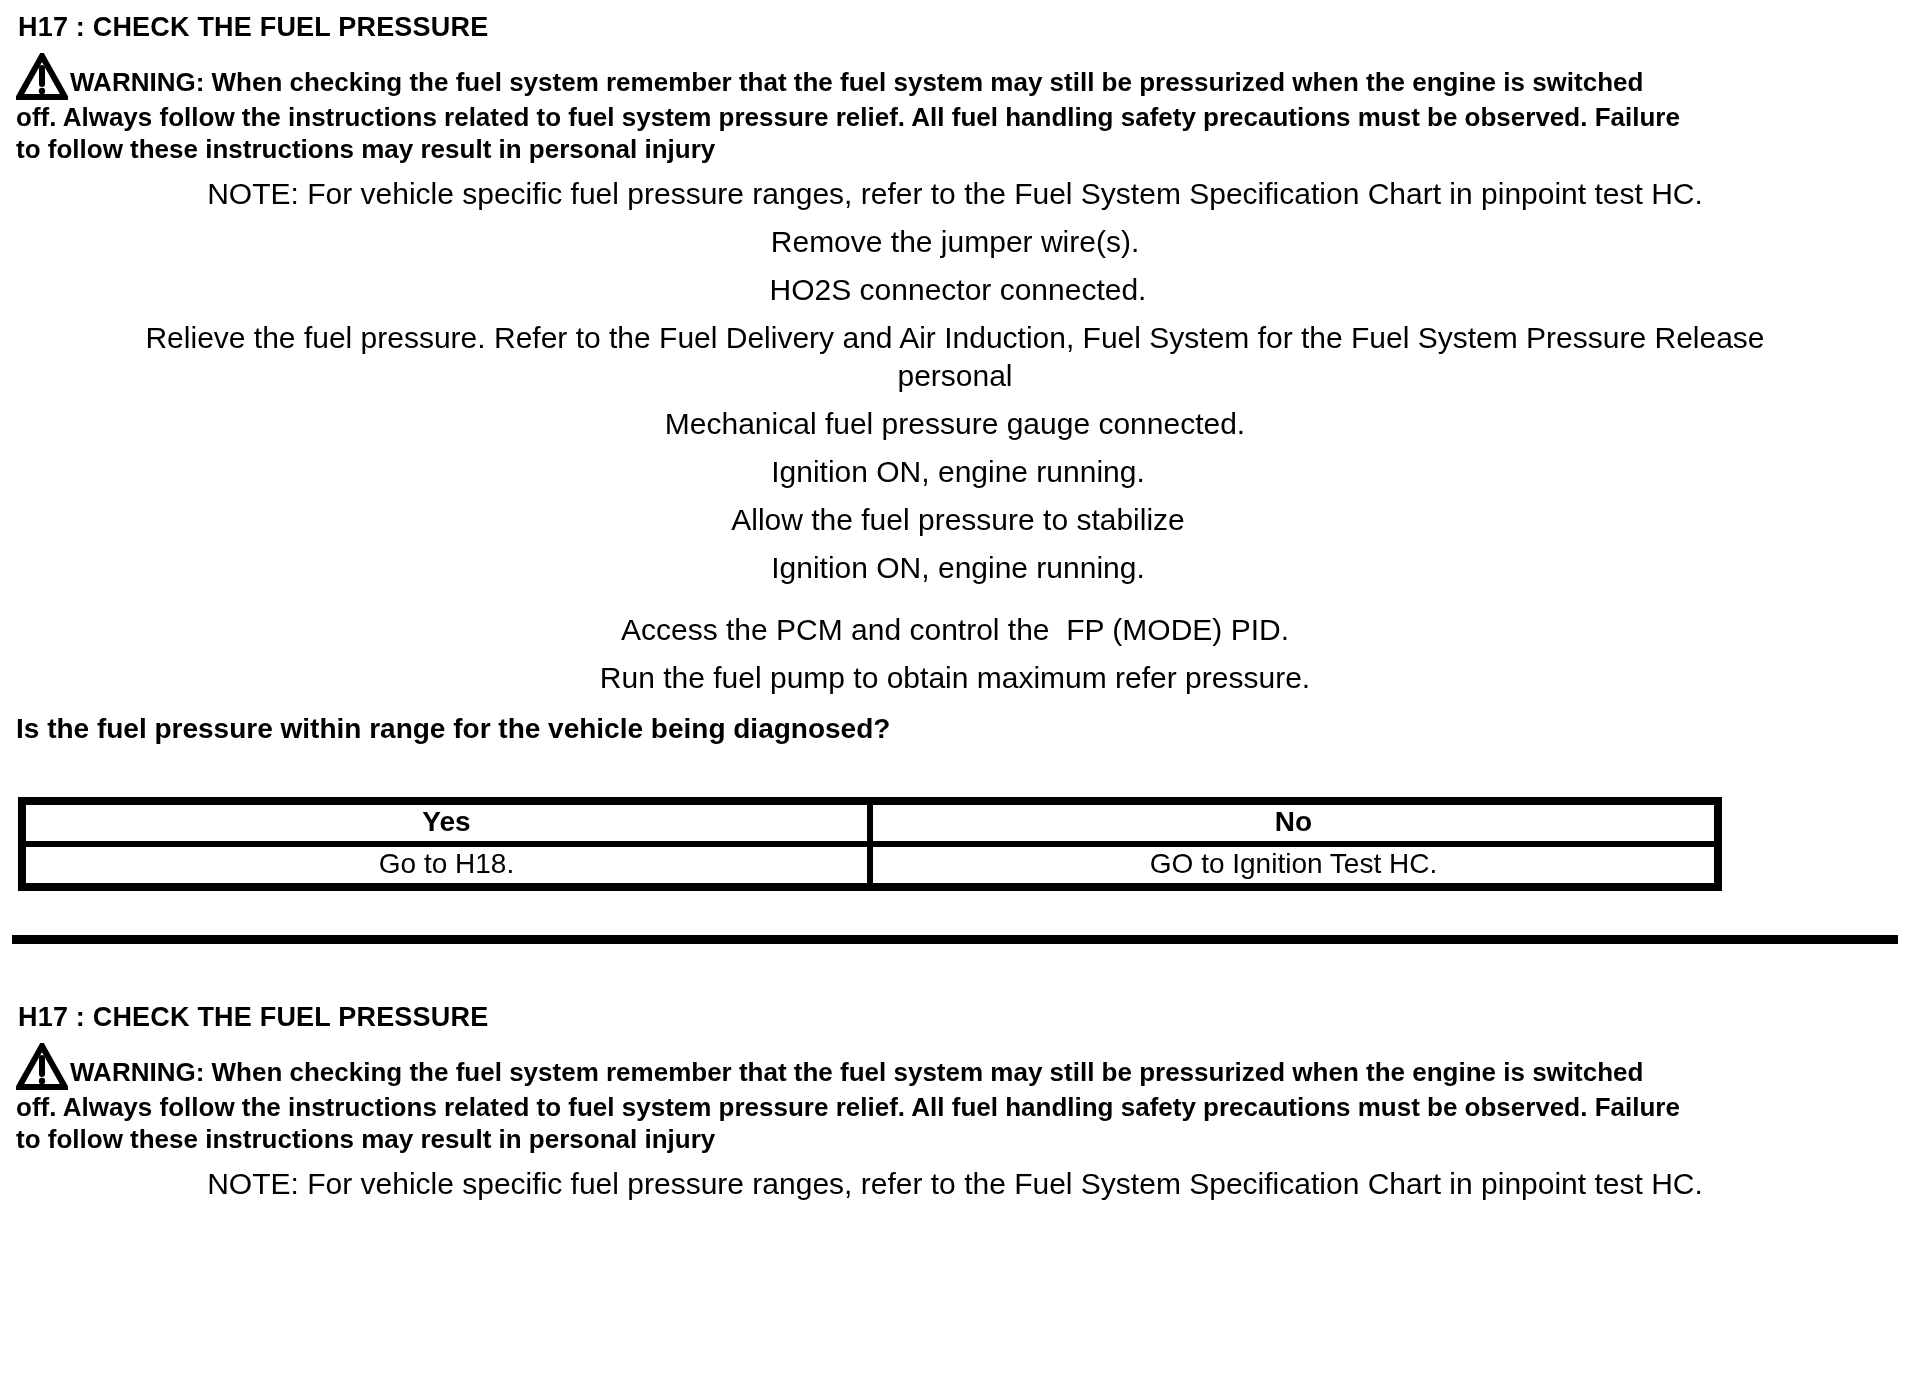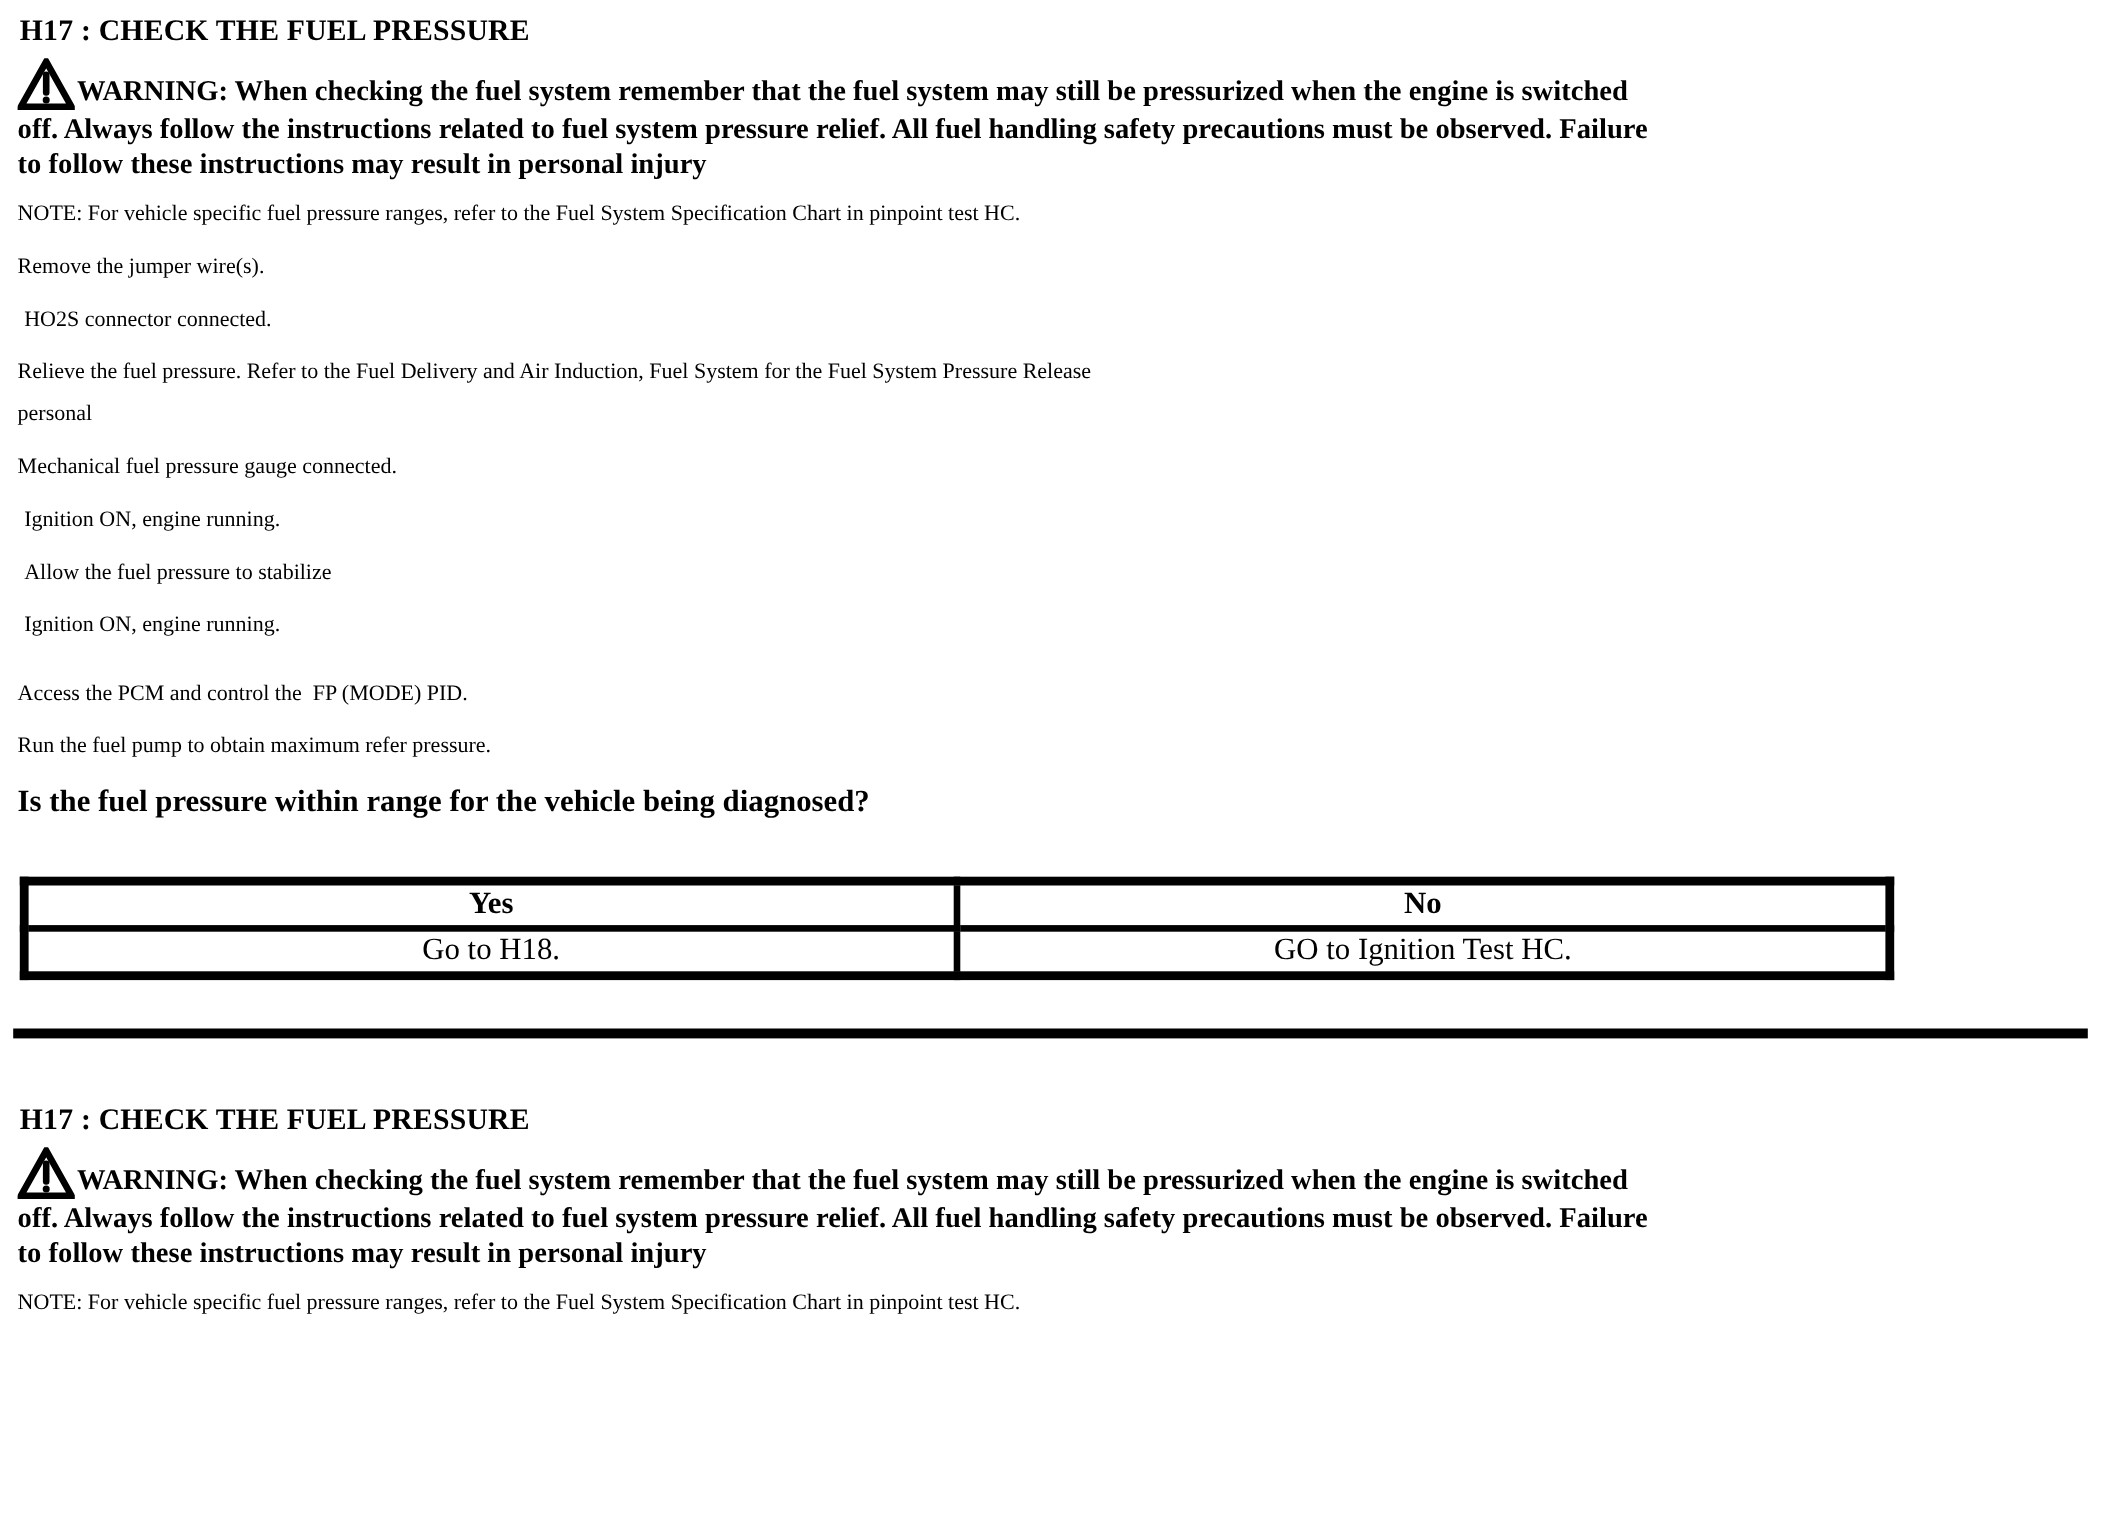--- a/index.html
+++ b/index.html
@@ -4,43 +4,44 @@
 <style>
   * { box-sizing: border-box; margin: 0; padding: 0; }
   html, body { background: #ffffff; }
   body {
     width: 1910px;
     height: 1392px;
     overflow: hidden;
     color: #000000;
     font-family: "Liberation Sans", sans-serif;
   }
-  .page { padding: 12px 16px 10px 16px; width: 1910px; height: 1392px; overflow: hidden; font-family: Liberation Serif, serif; }
+  .page { padding: 12px 16px 10px 16px; width: 1910px; height: 1392px; overflow: hidden; }
 
   .heading {
     font-size: 27px;
     font-weight: bold;
     letter-spacing: 0.2px;
     margin-left: 2px;
   }
 
   .warning {
     font-weight: bold;
     font-size: 26px;
     line-height: 32px;
     margin-top: 10px;
   }
   .warning .line { display: block; white-space: pre; }
   .warn-icon { display: inline-block; }
   .warn-icon svg { width: 52px; height: 48px; vertical-align: -10px; margin-right: 2px; }
 
   .note, .step {
-    font-size: 20px;
+    font-size: 30px;
     line-height: 38px;
     margin-top: 10px;
+    text-align: center;
   }
   .note .line, .step .line { display: block; white-space: pre; }
   .step.indent { padding-left: 6px; }
   .step.gap-top { margin-top: 24px; }
 
   .question {
     font-size: 28px;
     font-weight: bold;
     margin-top: 16px;
     white-space: pre;

